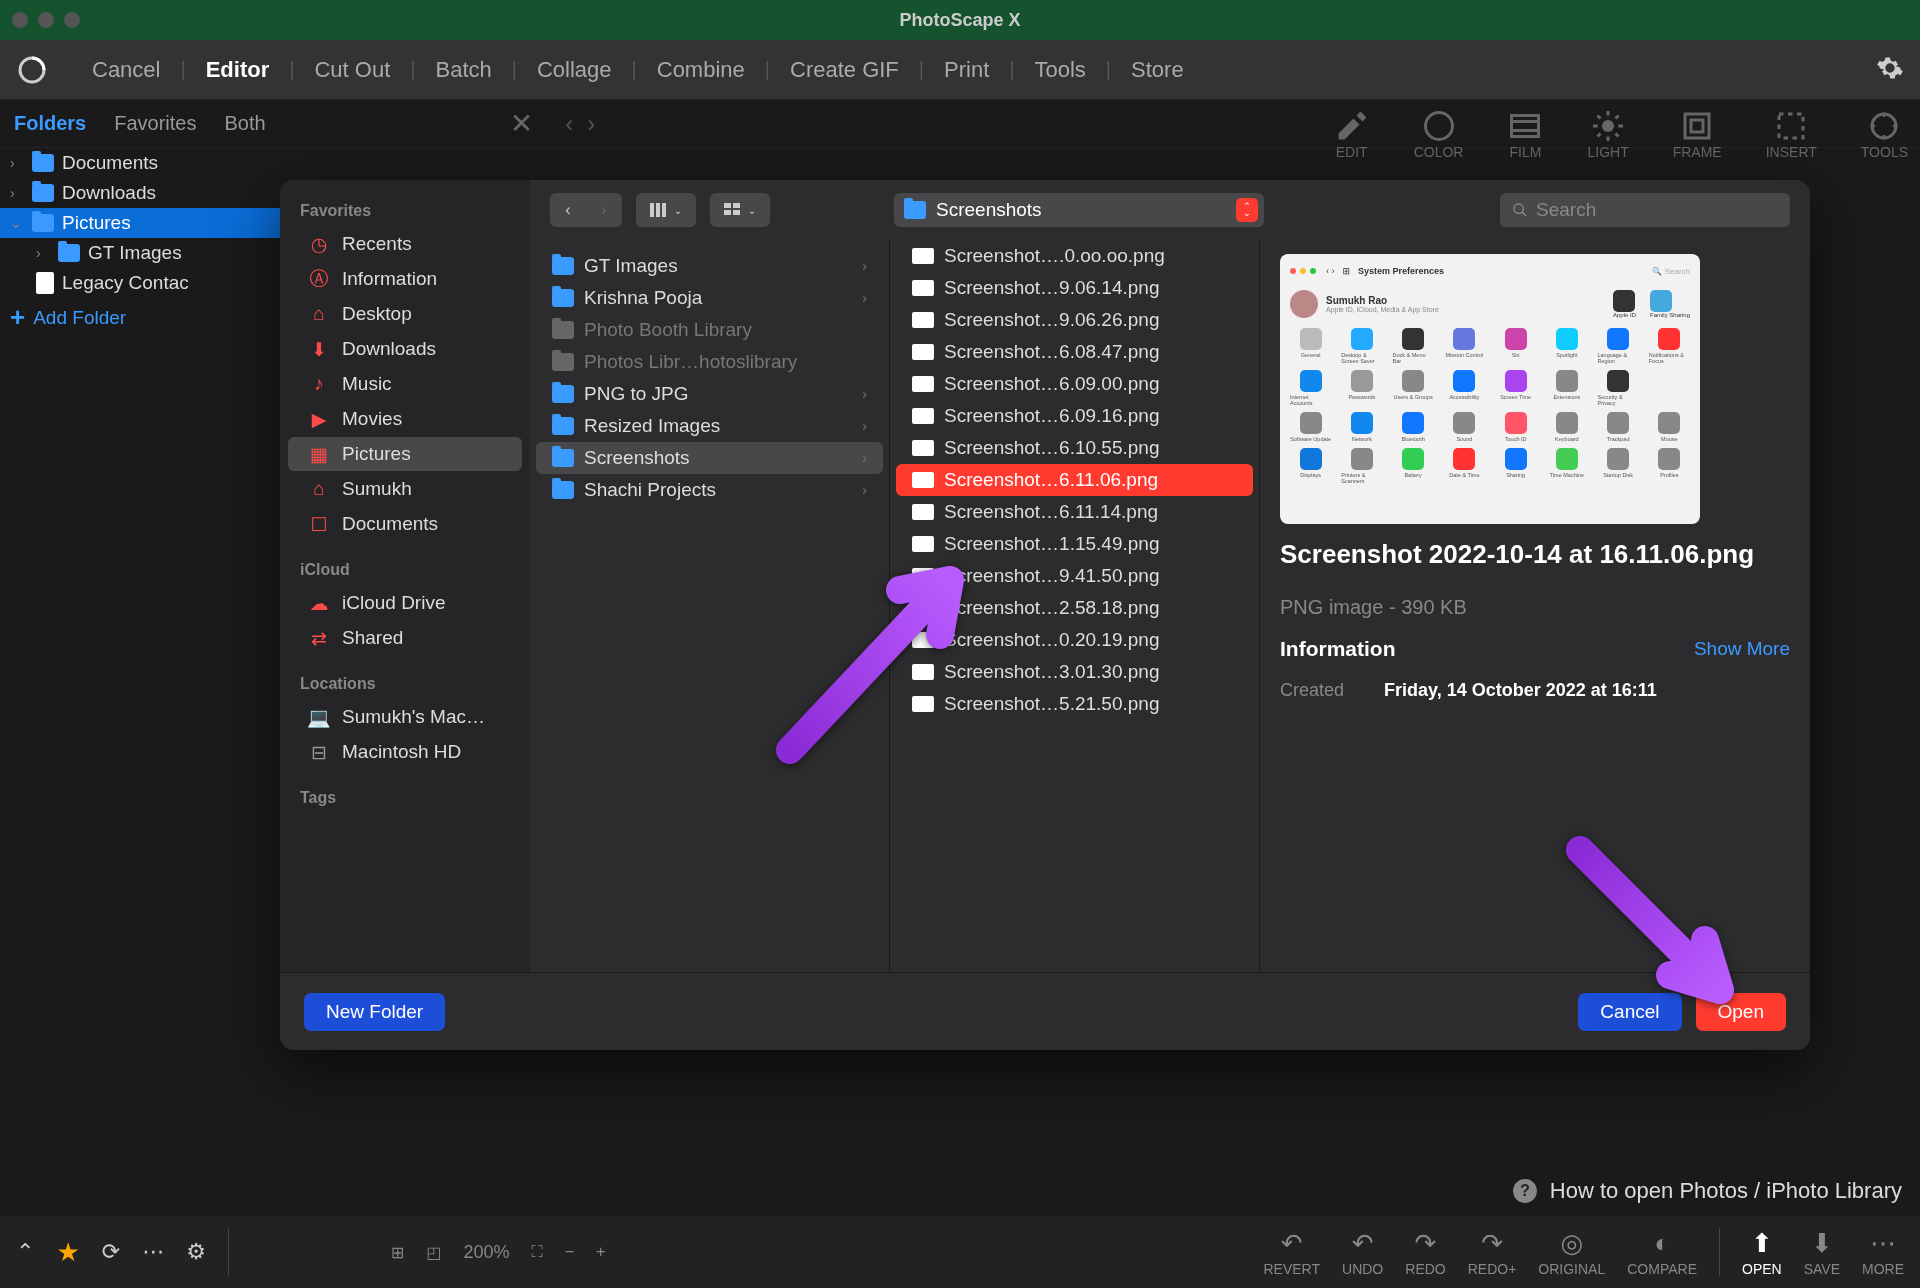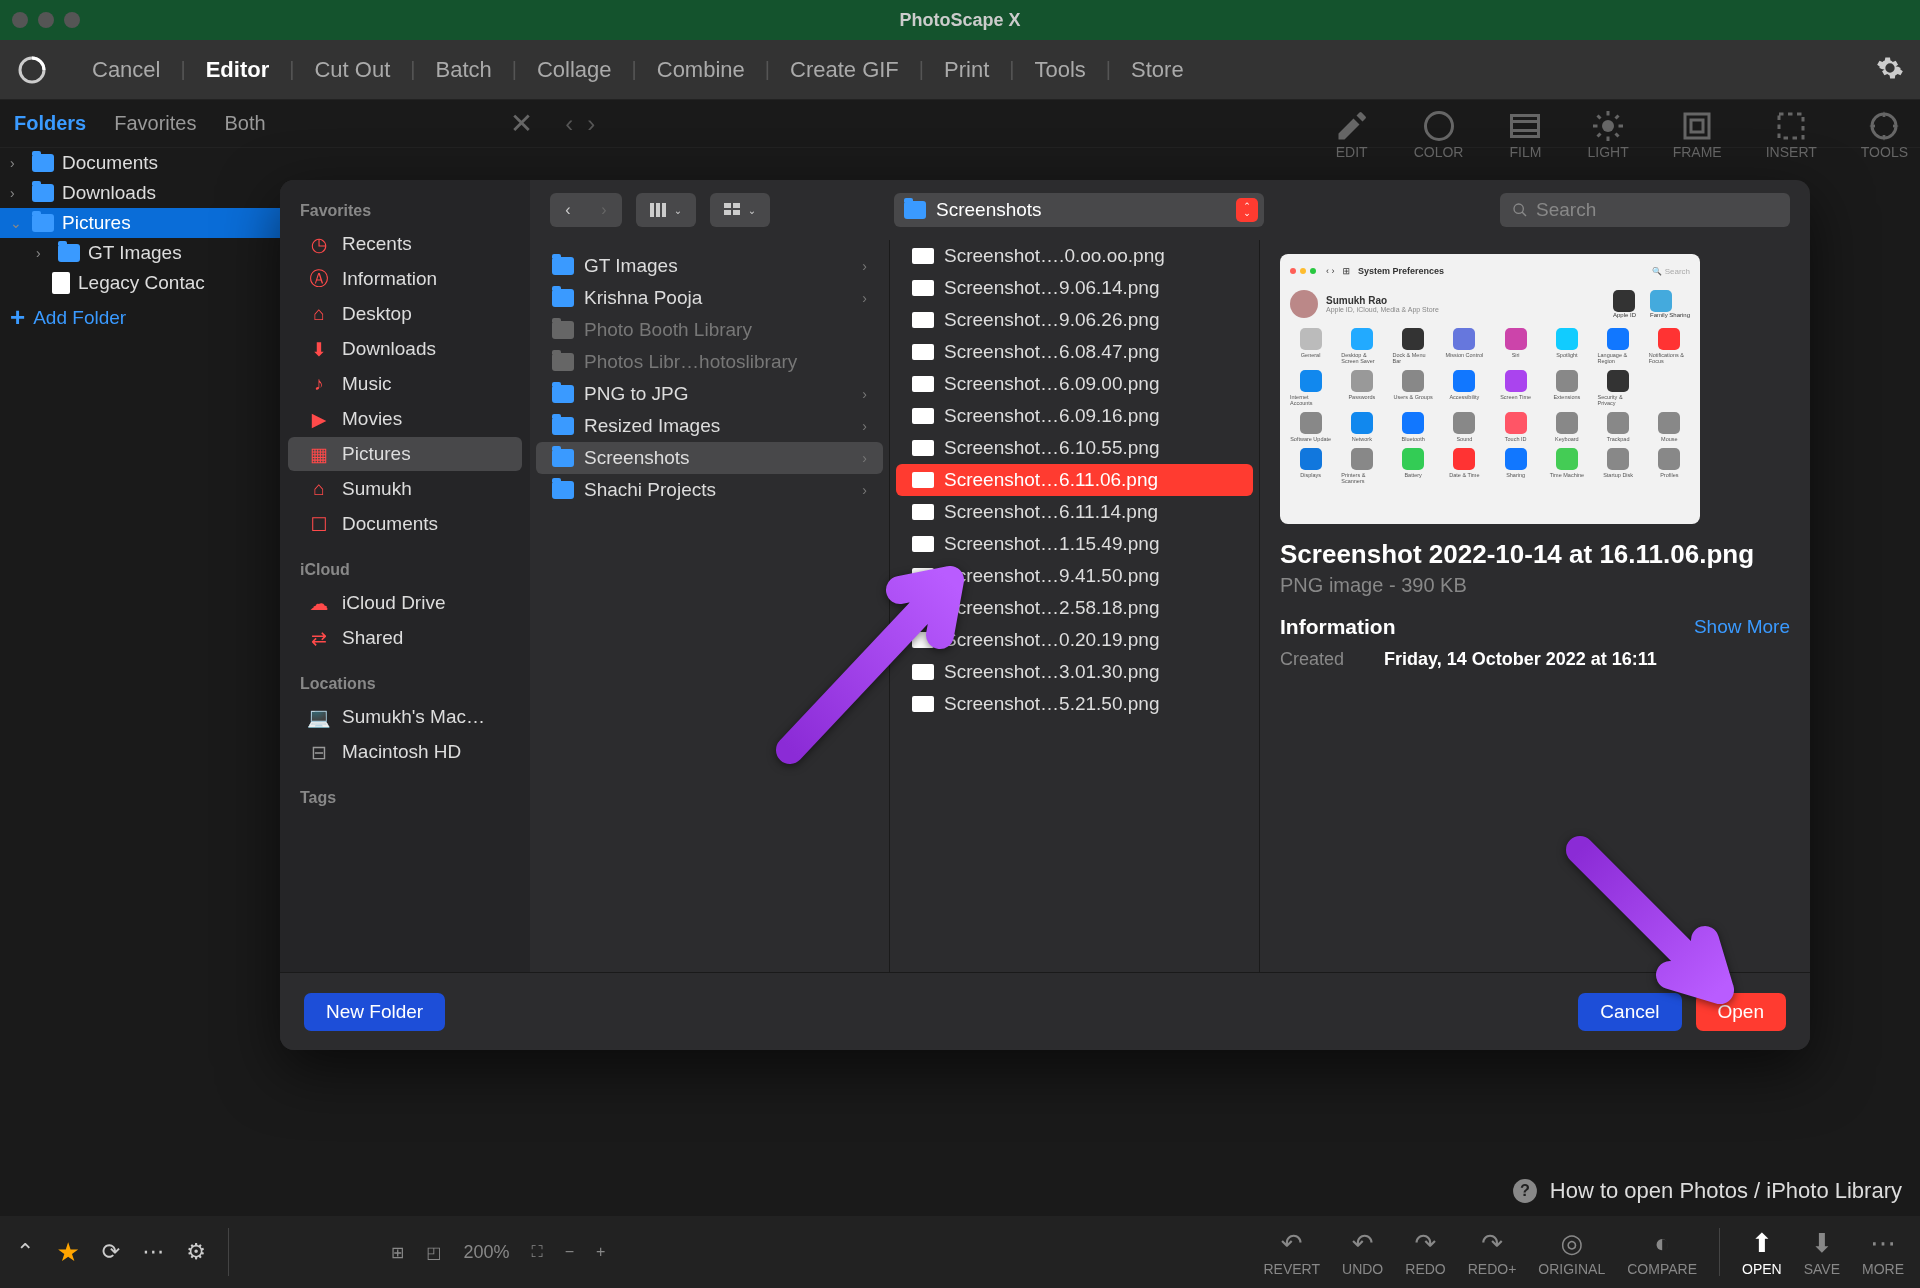--- a/index.html
+++ b/index.html
@@ -71,25 +71,25 @@
 .col-row.disabled { color: #777; }
 .col-chev { margin-left: auto; color: #777; font-size: 14px; }
 .folder-sm { width: 22px; height: 18px; background: #3a9aff; border-radius: 3px; display: inline-block; position: relative; }
 .folder-sm::before { content: ''; position: absolute; top: -3px; left: 0; width: 9px; height: 4px; background: #3a9aff; border-radius: 2px 2px 0 0; }
 .folder-gray { background: #666; } .folder-gray::before { background: #666; }
 .file-thumb { width: 22px; height: 16px; background: #fff; border-radius: 2px; display: inline-block; }
 
 .col3 { flex: 1; padding: 14px 20px; color: #bbb; }
 .preview-img { width: 420px; height: 270px; background: #f2f2f2; border-radius: 8px; margin-bottom: 14px; padding: 8px 10px; color: #333; font-size: 9px; position: relative; }
 .preview-title { color: #fff; font-size: 26px; font-weight: 600; line-height: 1.3; }
-.preview-sub { color: #888; font-size: 20px; margin-top: 2px; }
+.preview-sub { color: #888; font-size: 20px; margin-top: 24px; }
 .info-head { display: flex; justify-content: space-between; margin-top: 18px; align-items: center; gap: 20px; }
 .info-head h3 { color: #fff; font-size: 21px; font-weight: 700; }
 .show-more { color: #3a9aff; font-size: 19px; cursor: pointer; }
-.info-row { display: flex; gap: 14px; margin-top: 10px; font-size: 18px; }
+.info-row { display: flex; gap: 14px; margin-top: 19px; font-size: 18px; }
 .info-row .lbl { color: #888; width: 90px; }
 
 .dlg-footer { height: 78px; display: flex; align-items: center; padding: 0 24px; gap: 14px; background: #2c2c2e; border-top: 1px solid #1a1a1a; }
 .dlg-btn { background: #1d4ed8; color: #fff; border: none; border-radius: 7px; padding: 8px 22px; font-size: 19px; cursor: pointer; }
 .dlg-btn.primary { background: #ff3b30; }
 .dlg-footer .spacer { flex: 1; }
 
 
 .bottom-bar { position: absolute; bottom: 0; left: 0; right: 0; height: 72px; background: #222; display: flex; align-items: center; padding: 0 16px; gap: 22px; color: #888; }
 .bottom-bar .bb-item { display: flex; flex-direction: column; align-items: center; gap: 2px; font-size: 14px; }
@@ -179,21 +179,21 @@
   <div class="tree-row selected">
       <span class="chev">⌄</span>
       <span class="folder-sm"></span>
       <span>Pictures</span>
     </div>
   <div class="tree-row" style="padding-left:36px">
       <span class="chev">›</span>
       <span class="folder-sm"></span>
       <span>GT Images</span>
     </div>
-  <div class="tree-row" style="padding-left:52px">
+  <div class="tree-row" style="padding-left:36px">
       <span style="width:18px;height:22px;background:#fff;border-radius:2px;display:inline-block"></span>
       <span>Legacy Contac</span>
     </div>
   <div class="tree-row add-row">
       <span style="font-size:26px;font-weight:bold">+</span>
       <span>Add Folder</span>
     </div>
 </div>
 
 <div class="tool-icons">

